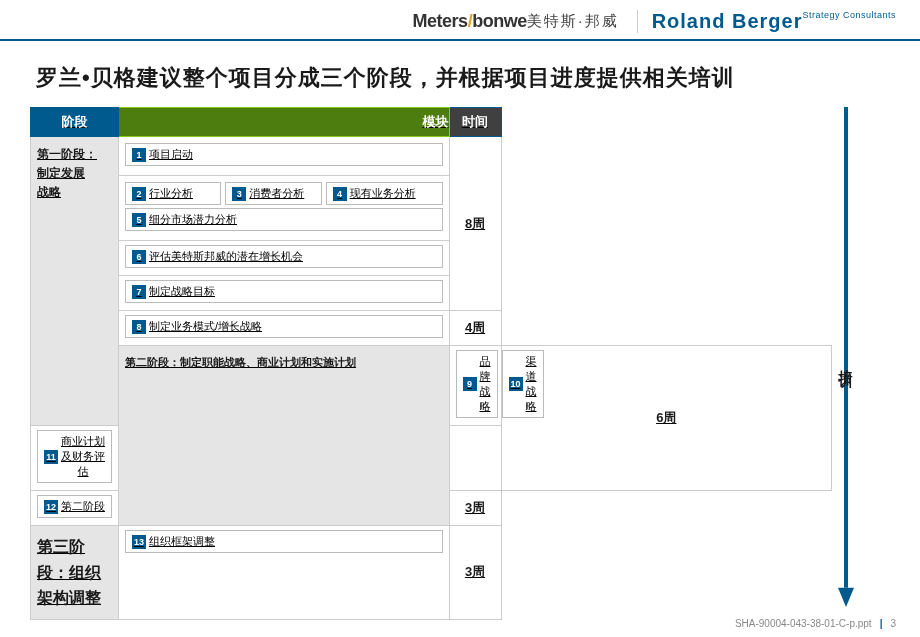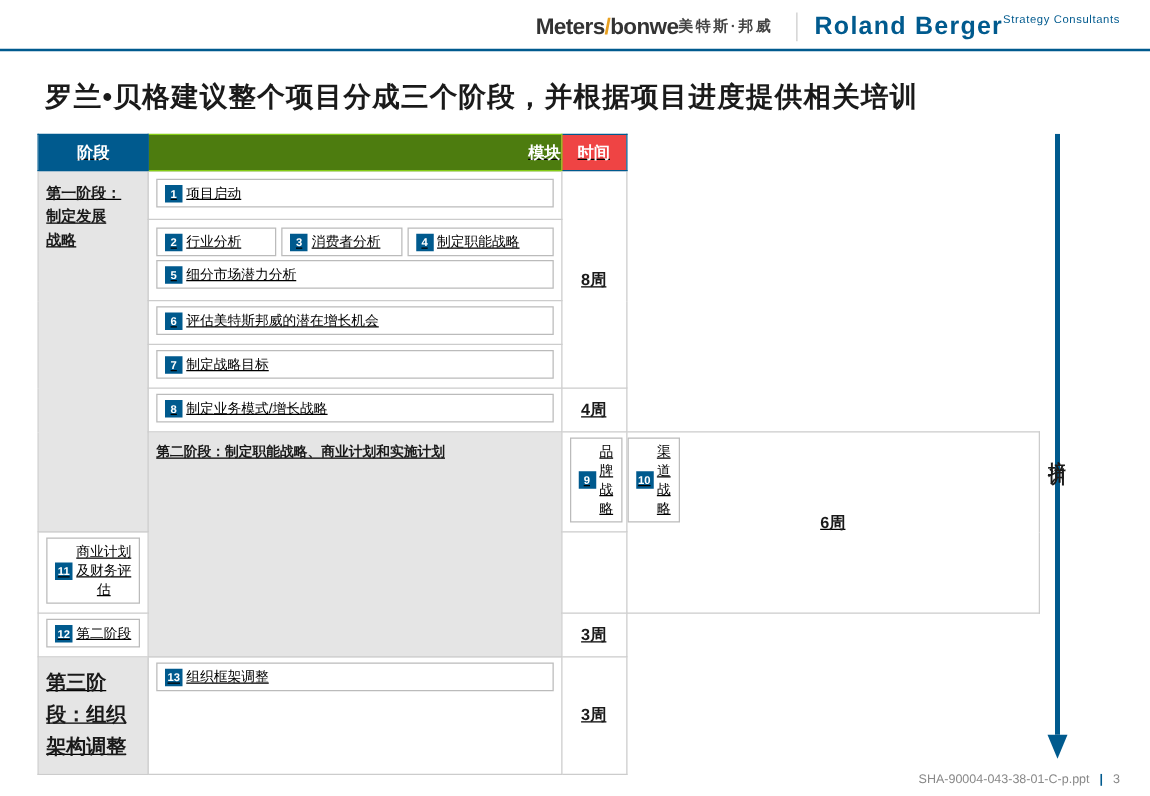--- a/index.html
+++ b/index.html
@@ -26,24 +26,23 @@
       margin-right: 18px;
     }
     .logo-metersbonwe .en {
       font-size: 18px;
       font-weight: bold;
       color: #333;
       letter-spacing: -0.5px;
     }
     .logo-metersbonwe .en span.slash { color: #e8a020; }
     .logo-metersbonwe .zh {
-      font-size: 12px;
+      font-size: 15px;
       color: #444;
       letter-spacing: 2px;
-      font-weight: bold;
     }
     .logo-roland {
       display: flex;
       flex-direction: row;
       align-items: flex-start;
       border-left: 1px solid #ccc;
       padding-left: 14px;
     }
     .logo-roland .rb {
       font-size: 20px;
@@ -94,21 +93,21 @@
     .th-module {
       background: #4d7c0f;
       color: #fff;
       text-align: right;
       font-size: 13px;
       font-weight: bold;
       padding: 5px 0;
       border: 1px solid #84cc16;
     }
     .th-time {
-      background: #ef4444;
+      background: #404040;
       color: #fff;
       text-align: center;
       font-size: 13px;
       font-weight: bold;
       padding: 5px 0;
       width: 56px;
       border: 1px solid #005a8e;
     }
 
     
@@ -266,21 +265,21 @@
                   <div class="mod-item" style="flex:1.2;">
                     <span class="mod-num">2</span>
                     <span>行业分析</span>
                   </div>
                   <div class="mod-item" style="flex:1.2;">
                     <span class="mod-num">3</span>
                     <span>消费者分析</span>
                   </div>
                   <div class="mod-item" style="flex:1.5;">
                     <span class="mod-num">4</span>
-                    <span>制定职能战略</span>
+                    <span>现有业务分析</span>
                   </div>
                 </div>
                 <div class="mod-row-flex">
                   <div class="mod-item" style="flex:2;">
                     <span class="mod-num">5</span>
                     <span>细分市场潜力分析</span>
                   </div>
                 </div>
               </div>
             </td>

